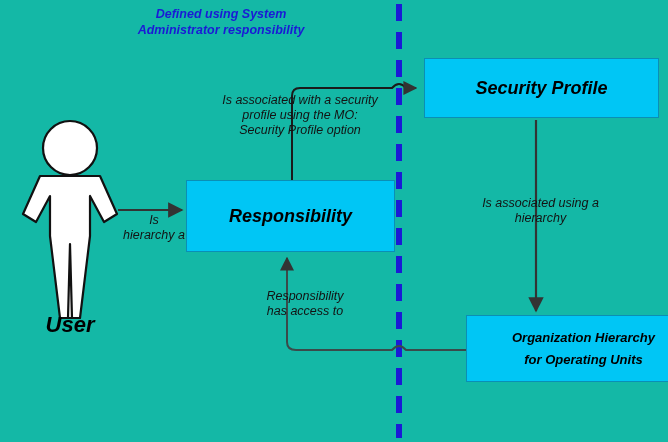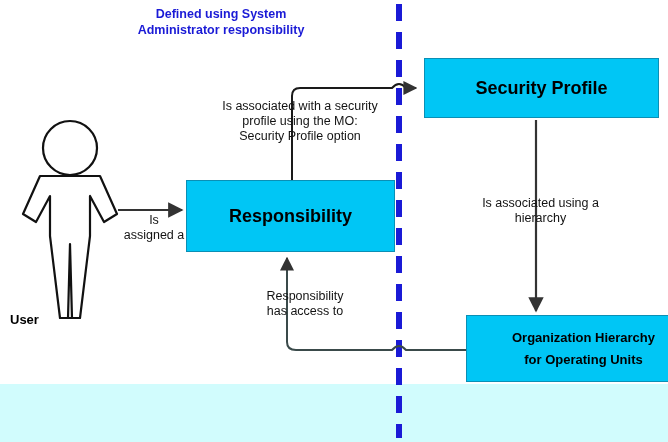--- a/index.html
+++ b/index.html
@@ -10,22 +10,23 @@
   body {
     width: 668px;
     height: 442px;
     background: #d1fcfd;
     font-family: "Liberation Sans", sans-serif;
     overflow: hidden;
   }
   #canvas {
     position: relative;
     width: 668px;
-    height: 384px;
-    background: #ffffff;
+    height: 442px;
+    background: #14b8a6;
+    font-style: italic;
   }
   #wires {
     position: absolute;
     left: 0;
     top: 0;
     width: 668px;
     height: 442px;
     pointer-events: none;
   }
 
@@ -73,39 +74,40 @@
 
   
   .edge-label {
     position: absolute;
     color: #131313;
     font-size: 12.5px;
     line-height: 15px;
     text-align: center;
     white-space: pre-line;
   }
-  #label-security-assoc { left: 205px; top: 99px;  width: 190px; }
+  #label-security-assoc { left: 205px; top: 93px;  width: 190px; }
   #label-assigned       { left: 112px; top: 213px; width: 84px;  }
   #label-hierarchy      { left: 468px; top: 196px; width: 145px; }
   #label-access         { left: 240px; top: 289px; width: 130px; }
 
   
   #actor {
     position: absolute;
     left: 16px;
     top: 118px;
     width: 108px;
     height: 208px;
   }
   #actor-label {
     position: absolute;
     left: 10px;
     top: 312px;
     width: 120px;
-    font-size: 13px;
+    text-align: center;
+    font-size: 22px;
     font-weight: bold;
     color: #000;
   }
 </style>
 </head>
 <body>
 
 <div id="canvas">
 
   <svg id="wires" viewBox="0 0 668 442" xmlns="http://www.w3.org/2000/svg">
@@ -149,21 +151,21 @@
   <div class="box" id="box-responsibility">Responsibility</div>
 
   <div class="box" id="box-org-hierarchy">Organization Hierarchy
 for Operating Units</div>
 
   <div class="edge-label" id="label-security-assoc">Is associated with a security
 profile using the MO:
 Security Profile option</div>
 
   <div class="edge-label" id="label-assigned">Is
-assigned a</div>
+hierarchy a</div>
 
   <div class="edge-label" id="label-hierarchy">Is associated using a
 hierarchy</div>
 
   <div class="edge-label" id="label-access">Responsibility
 has access to</div>
 
 </div>
 
 </body></html>

